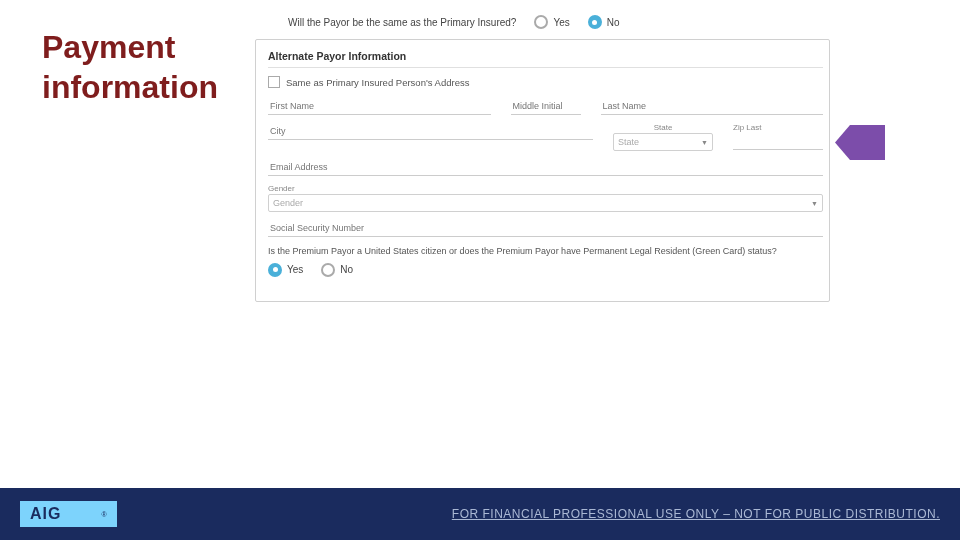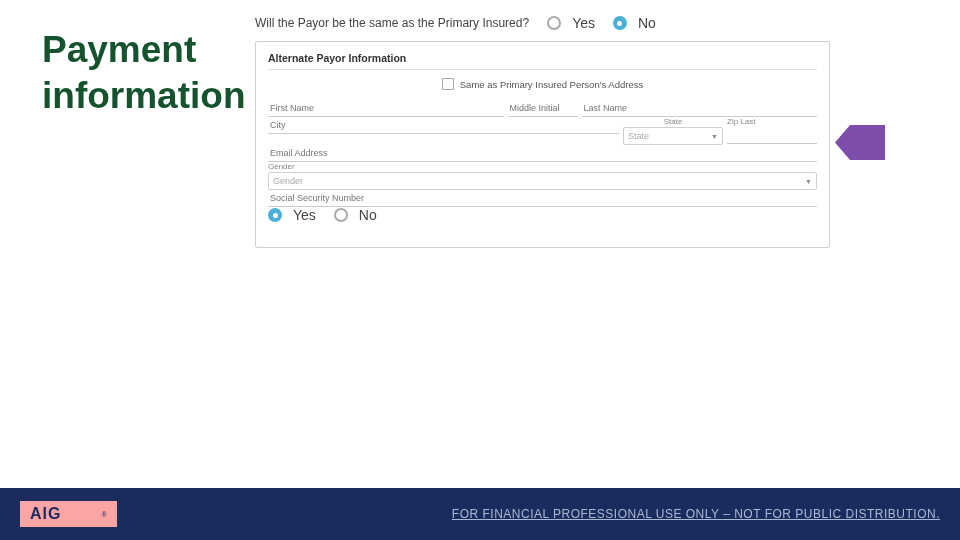--- a/index.html
+++ b/index.html
@@ -13,23 +13,23 @@
     }
 
     
     .title-area {
       position: absolute;
       left: 42px;
       top: 27px;
       width: 187px;
     }
     .title-text {
-      font-size: 37px;
+      font-size: 32px;
       font-weight: bold;
-      color: #14532d;
+      color: #7f1d1d;
       line-height: 1.25;
     }
 
     
     .form-panel {
       position: absolute;
       left: 255px;
       top: 15px;
       width: 575px;
       background: #ffffff;
@@ -40,22 +40,22 @@
       display: flex;
       align-items: center;
       gap: 18px;
       margin-bottom: 10px;
       font-size: 11px;
       color: #444;
     }
     .radio-option {
       display: flex;
       align-items: center;
-      gap: 11px;
-      font-size: 14px;
+      gap: 5px;
+      font-size: 10px;
       color: #444;
       cursor: pointer;
     }
     .radio-circle {
       width: 14px;
       height: 14px;
       border-radius: 50%;
       border: 2px solid #aaa;
       display: flex;
       align-items: center;
@@ -71,56 +71,56 @@
       width: 5px;
       height: 5px;
       border-radius: 50%;
       background: #fff;
     }
 
     
     .alternate-box {
       border: 1px solid #d0d0d0;
       border-radius: 2px;
-      padding: 10px 12px 14px 12px;
+      padding: 10px 6px 14px 12px;
       background: #fff;
     }
     .alternate-box-title {
       font-size: 10.5px;
       font-weight: bold;
       color: #333;
       margin-bottom: 8px;
       border-bottom: 1px solid #e0e0e0;
       padding-bottom: 5px;
     }
 
     
     .checkbox-row {
       display: flex;
       align-items: center;
       gap: 6px;
       margin-bottom: 10px;
-      justify-content: center;
     }
     .checkbox-box {
       width: 12px;
       height: 12px;
       border: 1.5px solid #aaa;
       background: #fff;
       flex-shrink: 0;
     }
     .checkbox-label {
       font-size: 9.5px;
       color: #555;
     }
 
     
     .form-row {
       display: flex;
-      gap: 4px;
+      gap: 20px;
+      margin-bottom: 8px;
     }
     .form-field {
       display: flex;
       flex-direction: column;
       flex: 1;
     }
     .field-label {
       font-size: 8px;
       color: #888;
       margin-bottom: 1px;
@@ -202,21 +202,21 @@
       left: 0;
       width: 960px;
       height: 52px;
       background: #1a2b5e;
       display: flex;
       align-items: center;
       justify-content: space-between;
       padding: 0 20px;
     }
     .aig-logo {
-      background: #fca5a5;
+      background: #7dd3fc;
       padding: 4px 10px;
       display: flex;
       align-items: center;
       justify-content: center;
       gap: 40px;
     }
     .aig-logo-text {
       font-size: 16px;
       font-weight: bold;
       color: #1a2b5e;
@@ -237,21 +237,21 @@
     <span>Payment</span><br>
     <span>information</span>
   </div>
 </div>
 
 <div class="form-panel">
 
   <div class="back-arrow"></div>
 
   <div class="question-row">
-    <span style="font-size:12px;color:#444;">Will the Payor be the same as the Primary Insured?</span>
+    <span style="font-size:10px;color:#444;margin-left:33px;">Will the Payor be the same as the Primary Insured?</span>
     <div class="radio-option">
       <div class="radio-circle"></div>
       <span>Yes</span>
     </div>
     <div class="radio-option">
       <div class="radio-circle selected"></div>
       <span>No</span>
     </div>
   </div>
 
@@ -309,20 +309,21 @@
       </div>
     </div>
 
     <div class="form-row">
       <div class="form-field">
         <input class="field-input" type="text" placeholder="Social Security Number" style="">
       </div>
     </div>
 
     <div>
+      <p class="question-text">Is the Premium Payor a United States citizen or does the Premium Payor have Permanent Legal Resident (Green Card) status?</p>
       <div class="question-row">
         <div class="radio-option">
           <div class="radio-circle selected"></div>
           <span>Yes</span>
         </div>
         <div class="radio-option">
           <div class="radio-circle"></div>
           <span>No</span>
         </div>
       </div>

